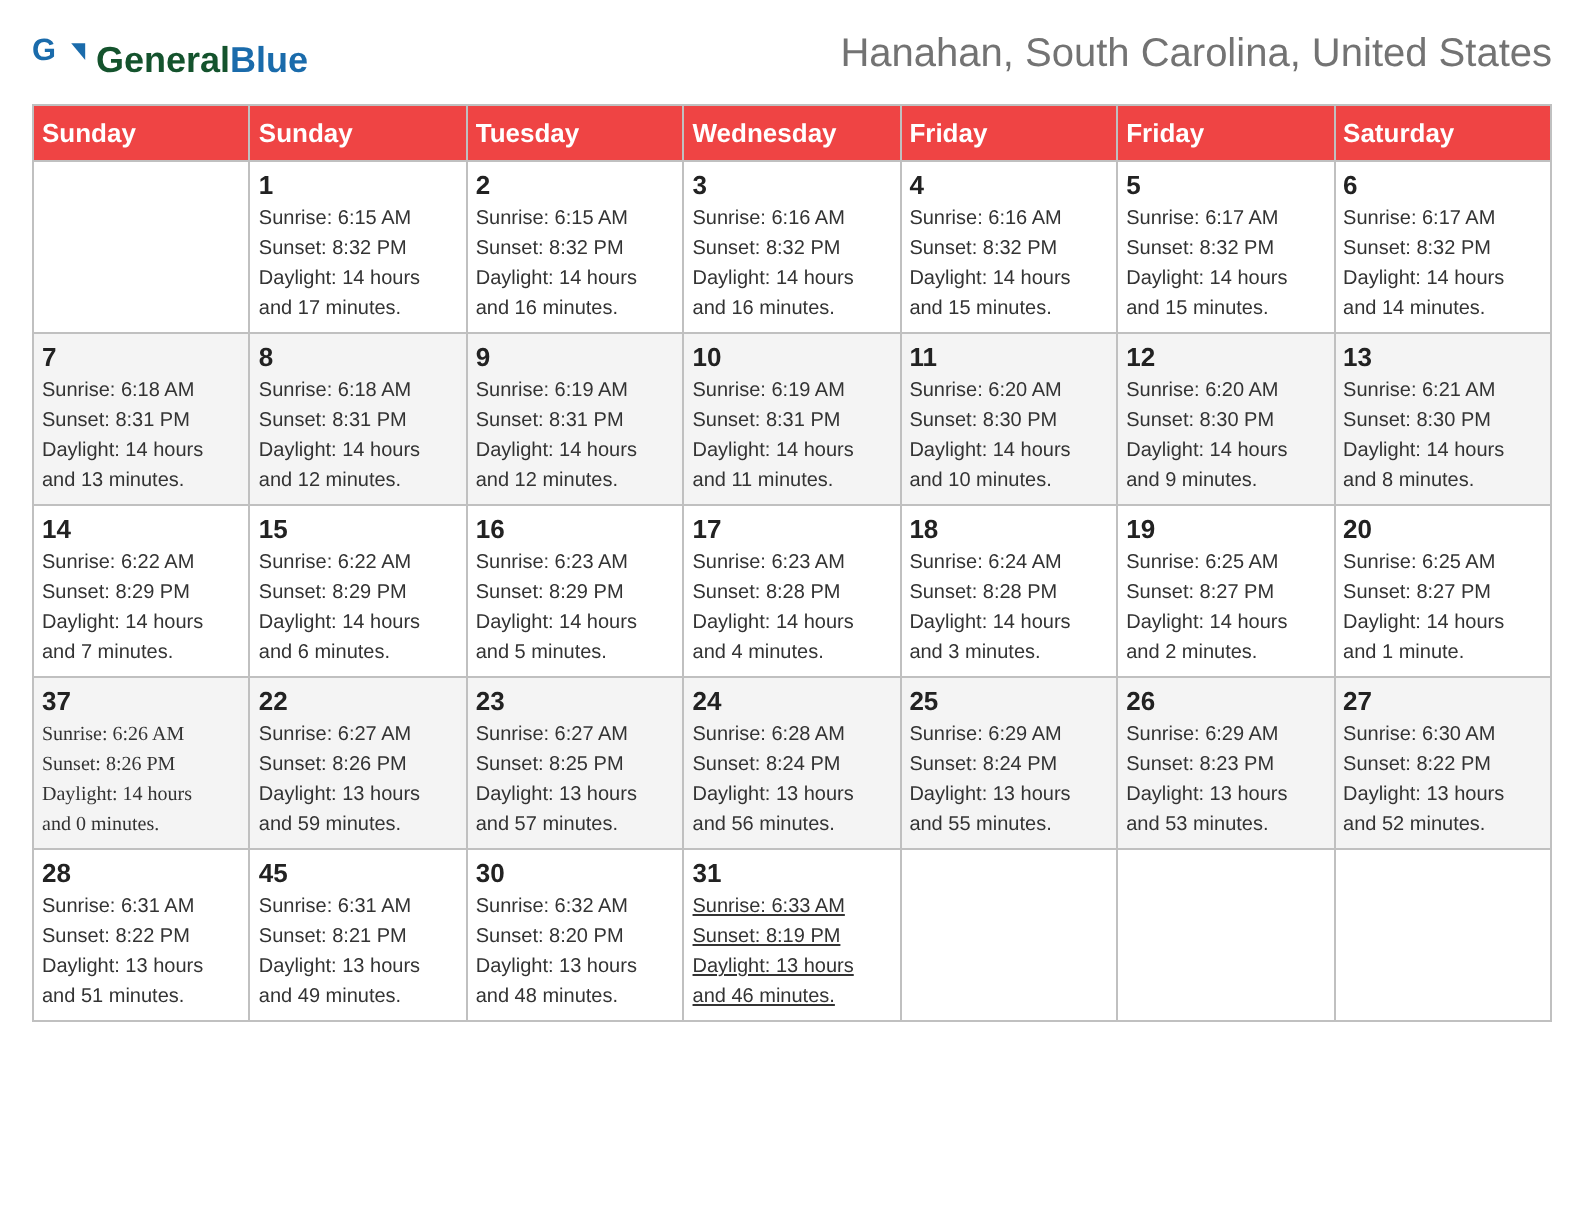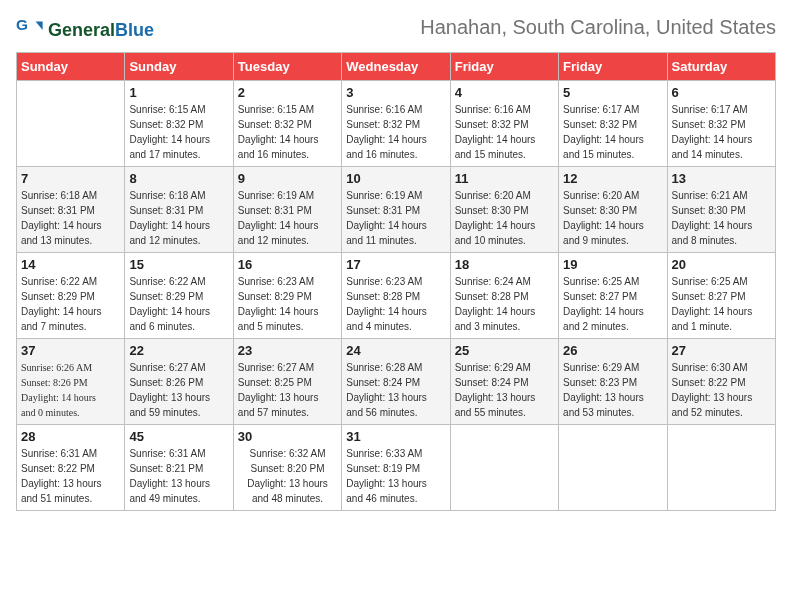--- a/index.html
+++ b/index.html
@@ -328,28 +328,28 @@
         </td>
         <td>
           <span class="day-num">45</span>
           <div class="day-info" style="white-space: pre-line;">Sunrise: 6:31 AM
 Sunset: 8:21 PM
 Daylight: 13 hours
 and 49 minutes.</div>
         </td>
         <td>
           <span class="day-num">30</span>
-          <div class="day-info" style="white-space: pre-line; text-align: center;">Sunrise: 6:32 AM
+          <div class="day-info" style="white-space: pre-line;">Sunrise: 6:32 AM
 Sunset: 8:20 PM
 Daylight: 13 hours
 and 48 minutes.</div>
         </td>
         <td>
           <span class="day-num">31</span>
-          <div class="day-info" style="white-space: pre-line;">Sunrise: 6:33 AM
+          <div class="day-info" style="white-space: pre-line; text-decoration: underline;">Sunrise: 6:33 AM
 Sunset: 8:19 PM
 Daylight: 13 hours
 and 46 minutes.</div>
         </td>
         <td class="empty-cell"></td>
         <td class="empty-cell"></td>
         <td class="empty-cell"></td>
       </tr>
     </tbody>
 </table>

